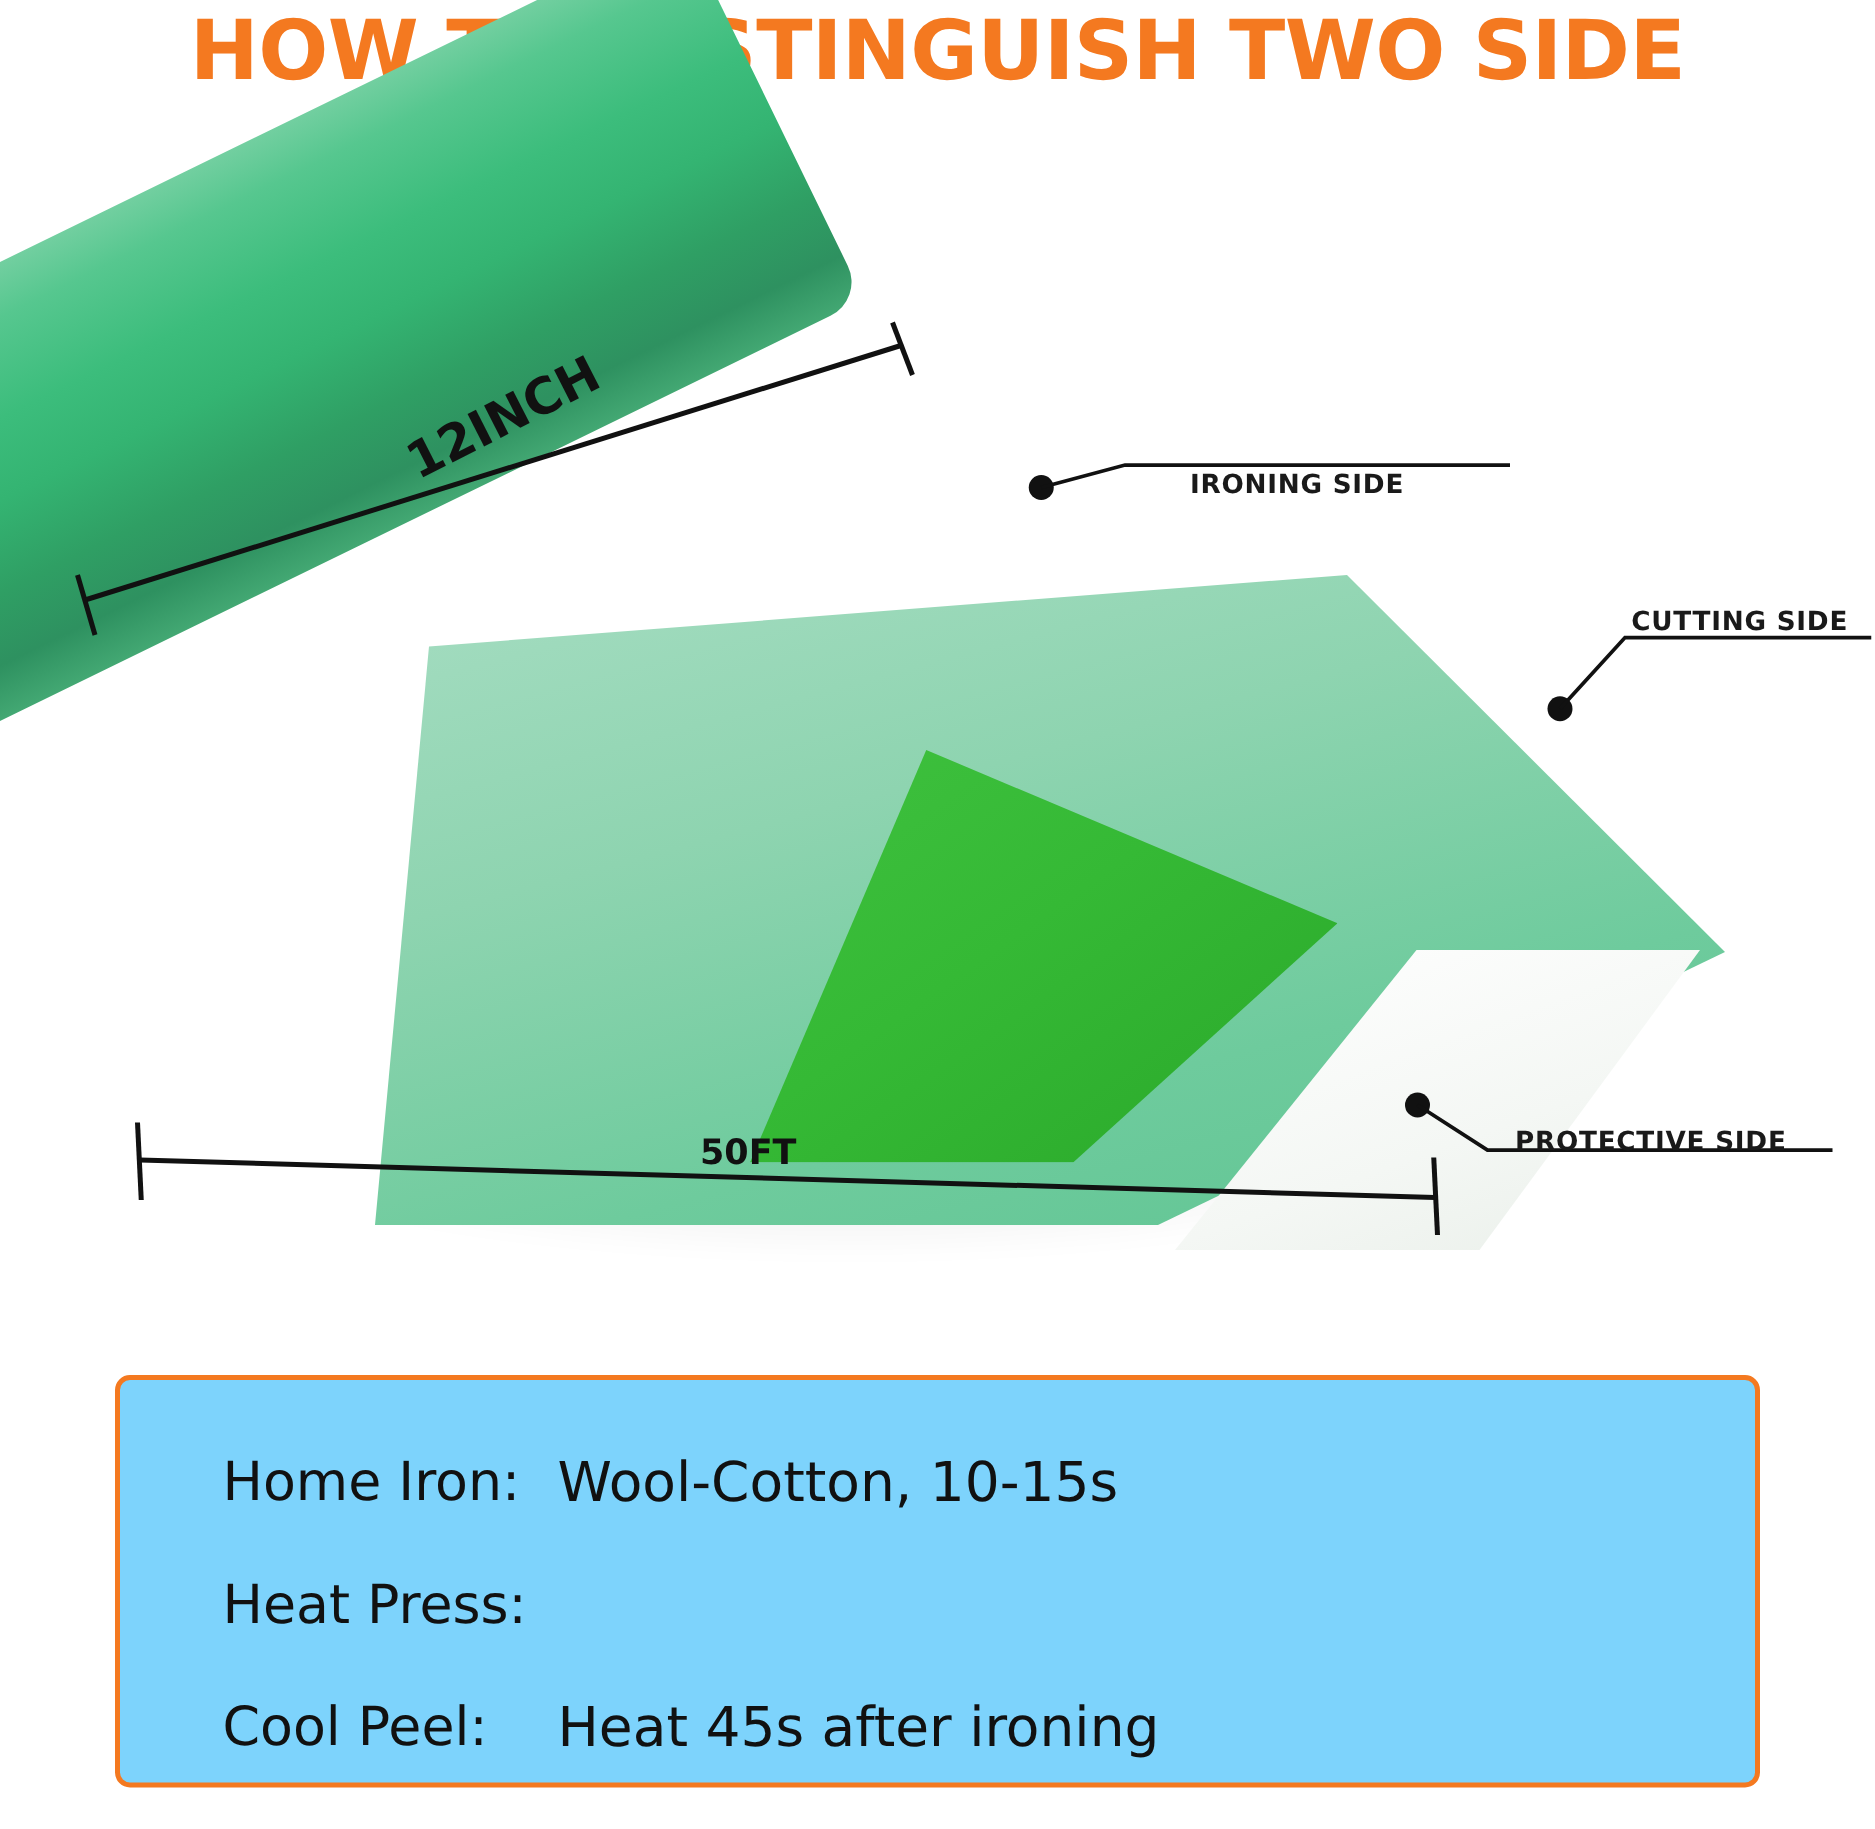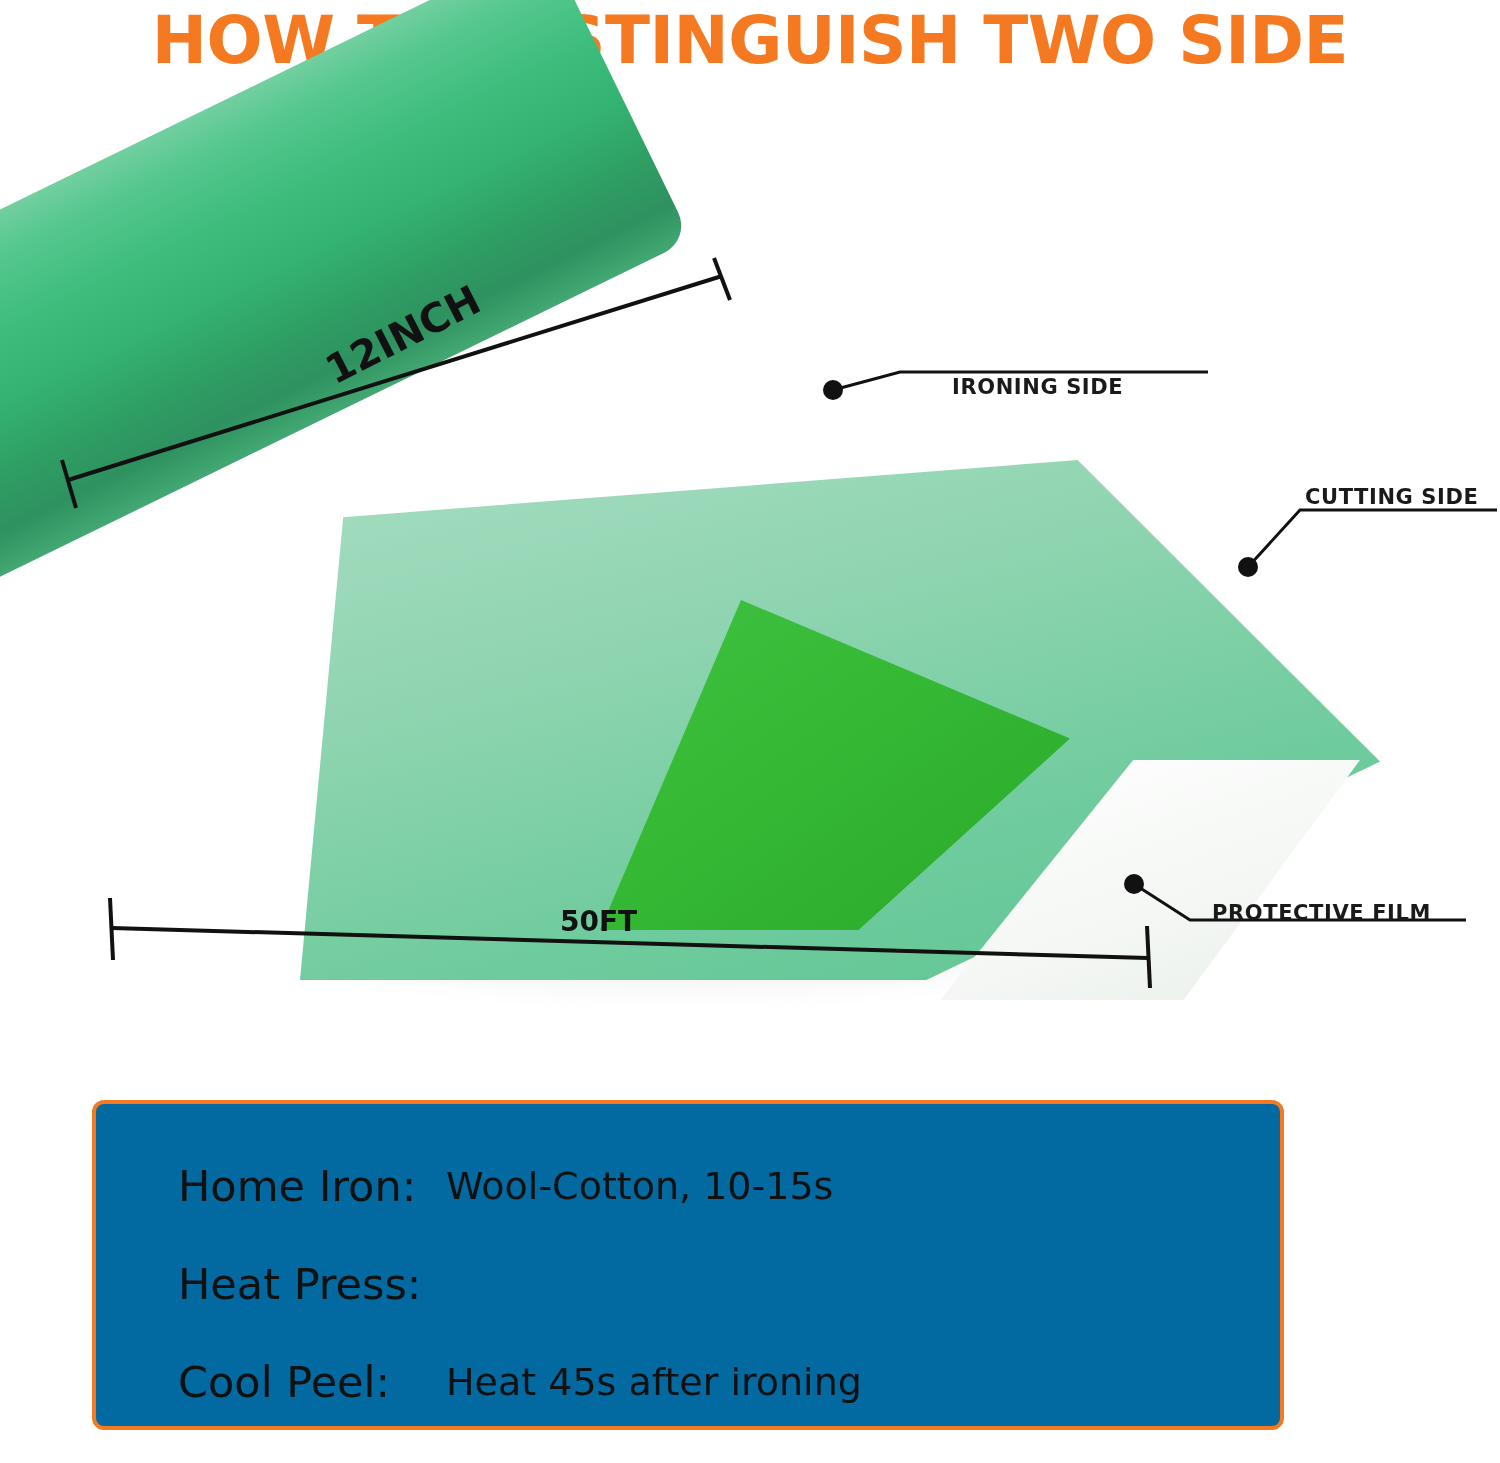--- a/index.html
+++ b/index.html
@@ -156,26 +156,26 @@
 
   #lbl-ironing  { left: 952px;  top: 375px; }
   #lbl-cutting  { left: 1305px; top: 485px; }
   #lbl-film     { left: 1212px; top: 901px; }
 
   
   #instructions {
     position: absolute;
     left: 92px;
     top: 1100px;
-    width: 1192px;
+    width: 1316px;
     height: 330px;
     border: 4px solid #F47920;
     border-radius: 12px;
     box-sizing: border-box;
-    background: #0369a1;
+    background: #7dd3fc;
   }
   .inst-row {
     position: absolute;
     left: 0;
     width: 100%;
     height: 80px;
     display: flex;
     align-items: center;
   }
   #inst-row-0 { top: 42px; }
@@ -184,21 +184,21 @@
 
   .inst-term {
     width: 350px;
     padding-left: 82px;
     box-sizing: border-box;
     font-size: 43px;
     color: #111;
     font-family: "DejaVu Sans", sans-serif;
   }
   .inst-value {
-    font-size: 38px;
+    font-size: 44px;
     color: #111;
     font-family: "DejaVu Sans", sans-serif;
   }
 </style>
 </head>
 <body>
 
 <div id="headline">HOW TO DISTINGUISH TWO SIDE</div>
 
 <div id="illustration">
@@ -244,21 +244,21 @@
     <circle cx="1134" cy="884" r="10" fill="#111"></circle>
     <polyline points="1134,884 1190,920 1466,920" fill="none" stroke="#111" stroke-width="3"></polyline>
   </g>
 </svg>
 
 <div id="dim-width" class="dim-label">12INCH</div>
 <div id="dim-length" class="dim-label">50FT</div>
 
 <div id="lbl-ironing" class="callout-label">IRONING SIDE</div>
 <div id="lbl-cutting" class="callout-label">CUTTING SIDE</div>
-<div id="lbl-film" class="callout-label">PROTECTIVE FILM</div>
+<div id="lbl-film" class="callout-label">PROTECTIVE SIDE</div>
 
 <div id="instructions">
   <div id="inst-row-0" class="inst-row">
     <div class="inst-term">Home Iron:</div>
     <div class="inst-value">Wool-Cotton, 10-15s</div>
   </div>
   <div id="inst-row-1" class="inst-row">
     <div class="inst-term">Heat Press:</div>
   </div>
   <div id="inst-row-2" class="inst-row">

